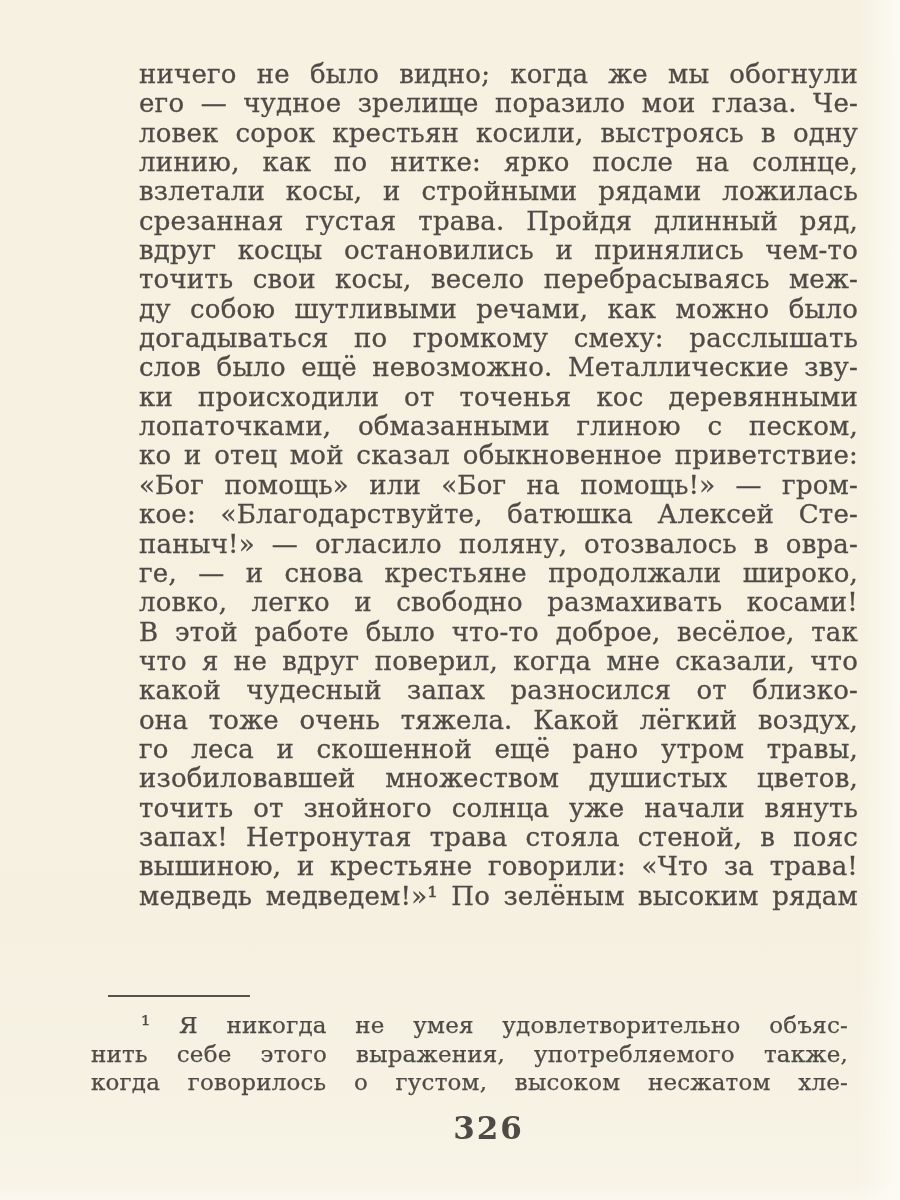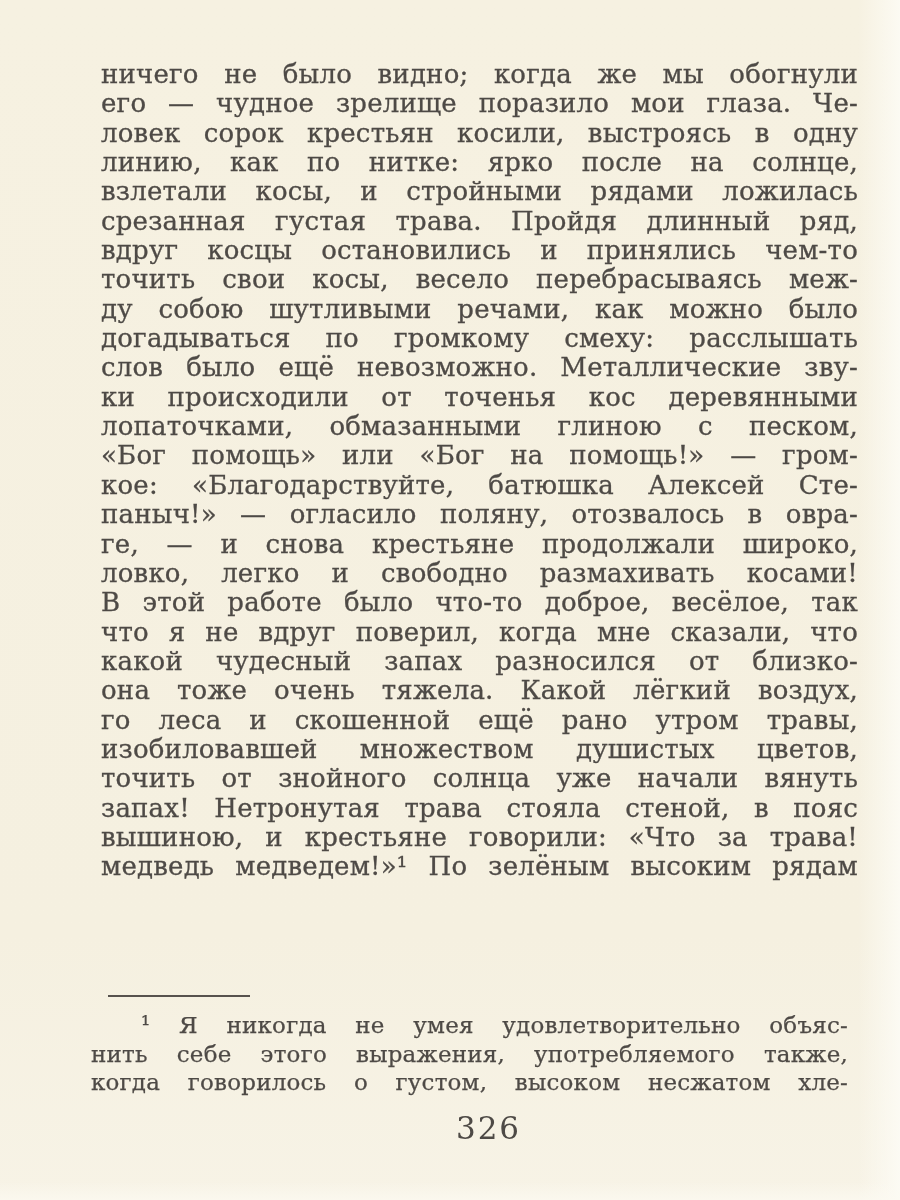--- a/index.html
+++ b/index.html
@@ -44,20 +44,21 @@
     width: 757px;
   }
   .text-block .line {
     font-size: 26px;
     line-height: 29.35px;
     text-align: justify;
     text-align-last: justify;
     letter-spacing: 0.2px;
     -webkit-text-stroke: 0.3px #4e4a46;
     white-space: normal;
+    margin-left: 38px;
   }
   .separator {
     position: absolute;
     left: 108px;
     top: 995px;
     width: 142px;
     height: 2px;
     background: #57524d;
   }
   .footnote {
@@ -77,21 +78,21 @@
   .footnote .line.first {
     text-indent: 50px;
   }
   .page-number {
     position: absolute;
     left: 110px;
     top: 1110px;
     width: 757px;
     text-align: center;
     font-size: 31px;
-    font-weight: normal;
+    font-weight: bold;
     letter-spacing: 2px;
     color: #4e4a46;
   }
 </style>
 </head>
 <body>
 
 <div class="sheet">
   <div class="edge-light"></div>
   <div class="edge-light-bottom"></div>
@@ -103,20 +104,21 @@
     <div class="line">линию, как по нитке: ярко после на солнце,</div>
     <div class="line">взлетали косы, и стройными рядами ложилась</div>
     <div class="line">срезанная густая трава. Пройдя длинный ряд,</div>
     <div class="line">вдруг косцы остановились и принялись чем-то</div>
     <div class="line">точить свои косы, весело перебрасываясь меж-</div>
     <div class="line">ду собою шутливыми речами, как можно было</div>
     <div class="line">догадываться по громкому смеху: расслышать</div>
     <div class="line">слов было ещё невозможно. Металлические зву-</div>
     <div class="line">ки происходили от точенья кос деревянными</div>
     <div class="line">лопаточками, обмазанными глиною с песком,</div>
+    <div class="line">ко и отец мой сказал обыкновенное приветствие:</div>
     <div class="line">«Бог помощь» или «Бог на помощь!» — гром-</div>
     <div class="line">кое: «Благодарствуйте, батюшка Алексей Сте-</div>
     <div class="line">паныч!» — огласило поляну, отозвалось в овра-</div>
     <div class="line">ге, — и снова крестьяне продолжали широко,</div>
     <div class="line">ловко, легко и свободно размахивать косами!</div>
     <div class="line">В этой работе было что-то доброе, весёлое, так</div>
     <div class="line">что я не вдруг поверил, когда мне сказали, что</div>
     <div class="line">какой чудесный запах разносился от близко-</div>
     <div class="line">она тоже очень тяжела. Какой лёгкий воздух,</div>
     <div class="line">го леса и скошенной ещё рано утром травы,</div>

